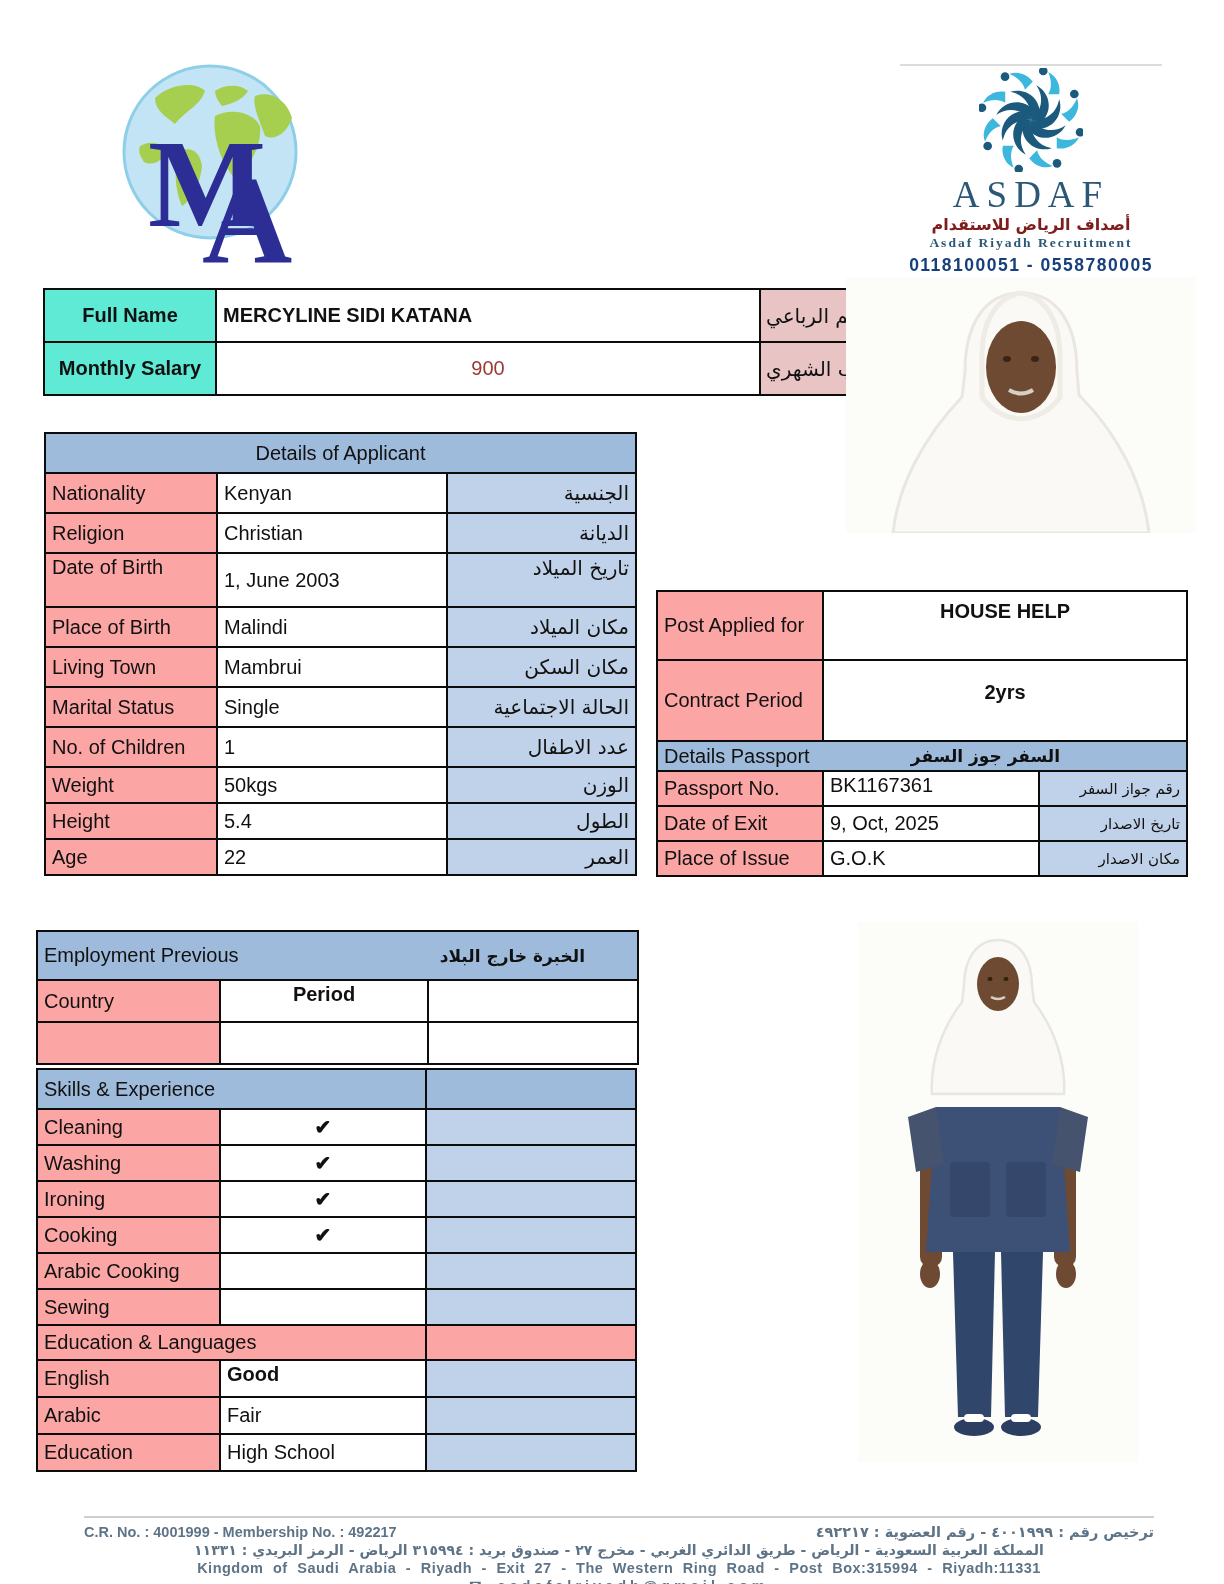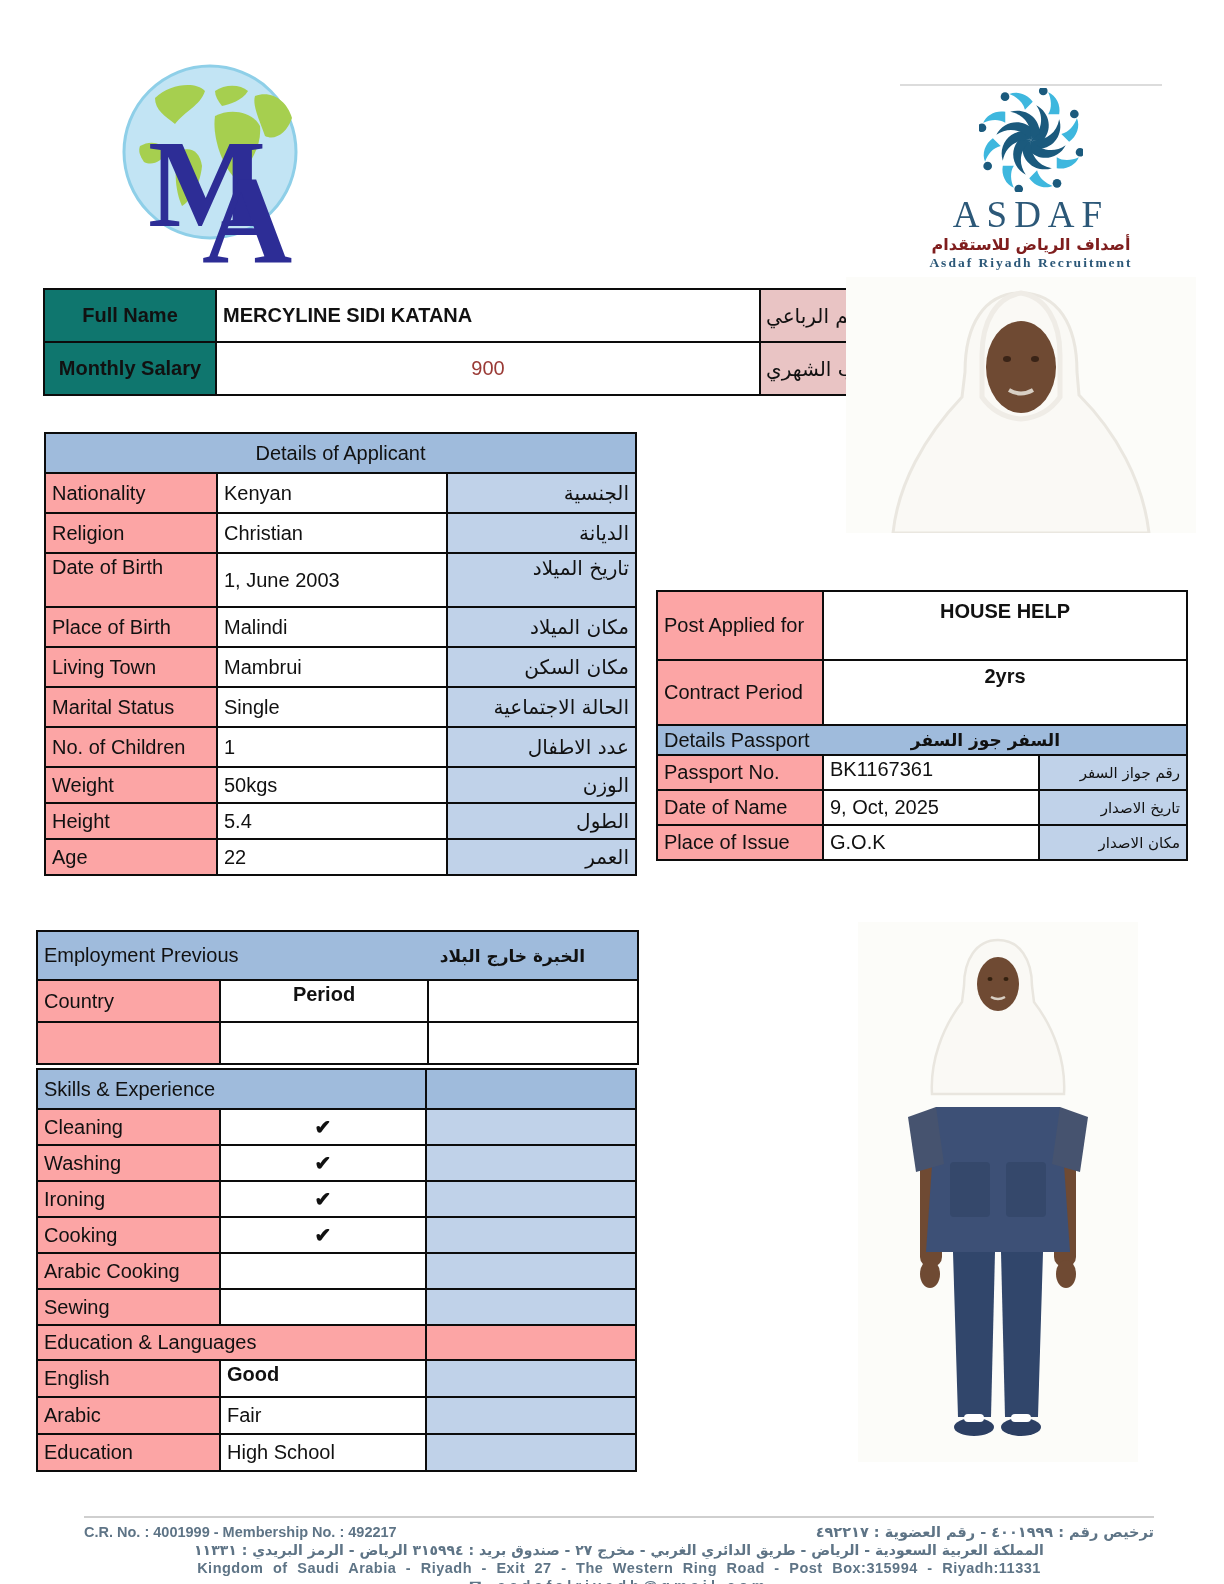--- a/index.html
+++ b/index.html
@@ -29,21 +29,21 @@
   tr.h61 td { height:57px; }
   tr.h28 td { height:24px; }
   tr.h33 td { height:29px; }
   tr.h47 td { height:43px; }
   tr.h40 td { height:36px; }
   td.vbottom { vertical-align:bottom; }
   td.center { text-align:center; }
   td.thicktop { border-top-width:4px; }
 
   
-  .pink-table td.plbl { background:#0f766e; font-weight:700; text-align:center; }
+  .pink-table td.plbl { background:#5eead4; font-weight:700; text-align:center; }
   .pink-table td.parab { background:#e9c4c4; text-align:left; padding-left:5px; }
   .salary { color:#9a3a35; font-weight:700; text-align:center; }
 
   
   .photo { background:#fcfcf9; }
 
   
   .asdaf-box { width:262px; text-align:center; }
   .asdaf-topline { border-top:2px solid #dcdcdc; margin-bottom:2px; }
   .asdaf-name { font-family:"Liberation Serif", serif; font-size:37px; letter-spacing:7px; color:#2c5878; line-height:1.05; }
@@ -77,21 +77,21 @@
         <path d="M145,40 C162,34 177,45 182,62 C177,77 165,85 155,80 C150,65 142,50 145,40 Z"></path>
         <path d="M30,90 C40,84 52,86 56,96 C52,106 42,110 34,106 C30,100 28,95 30,90 Z"></path>
       </g>
       <g font-family="Liberation Serif, serif" font-weight="bold" fill="#2d2d96">
         <text x="38" y="170" font-size="125">M</text>
         <text x="92" y="206" font-size="125">A</text>
       </g>
     </svg>
   </div>
 
-  <div class="abs asdaf-box" style="left:900px; top:84px;">
+  <div class="abs asdaf-box" style="left:900px; top:64px;">
     <div class="asdaf-topline"></div>
     <svg width="104" height="104" viewBox="0 0 120 120">
       <defs>
         <g id="arm">
           <path d="M60,60 C72,50 76,34 66,20 C82,28 86,50 72,62 Z" fill="#1b5a7d"></path>
           <path d="M62,16 C56,7 44,3 35,7 C43,10 51,16 53,25 Z" fill="#3eb7de"></path>
           <circle cx="30" cy="10" r="5" fill="#1b5a7d"></circle>
         </g>
       </defs>
       <use href="#arm"></use>
@@ -210,37 +210,37 @@
         <col style="width:216px">
         <col style="width:148px">
       </colgroup>
     <tbody>
         <tr class="h61">
       <td class="lbl" style="white-space:normal; line-height:1.15; vertical-align:middle;">Post Applied for</td>
       <td class="val center" colspan="2" style="vertical-align:top; padding-top:8px; font-weight:600;">HOUSE HELP</td>
     </tr>
     <tr class="h61">
       <td class="lbl" style="white-space:normal; line-height:1.15;">Contract Period</td>
-      <td class="val center" colspan="2" style="vertical-align:top; padding-top:4px; font-weight:600;">2yrs</td>
+      <td class="val center" colspan="2" style="vertical-align:top; padding-top:20px; font-weight:600;">2yrs</td>
     </tr>
     <tr class="h28">
       <td class="hdr" colspan="3">
         <div style="display:flex; justify-content:space-between; align-items:center; padding-right:120px;">
           <span>Details Passport</span>
           <span class="ar">السفر جوز السفر</span>
         </div>
       </td>
     </tr>
     <tr class="h33">
       <td class="lbl">Passport No.</td>
       <td class="val" style="vertical-align:top;">BK1167361</td>
       <td class="arab ar" style="font-size:15px;">رقم جواز السفر</td>
     </tr>
     <tr class="h33">
-      <td class="lbl">Date of Name</td>
+      <td class="lbl">Date of Exit</td>
       <td class="val">9, Oct, 2025</td>
       <td class="arab ar" style="font-size:15px;">تاريخ الاصدار</td>
     </tr>
     <tr class="h33">
       <td class="lbl">Place of Issue</td>
       <td class="val">G.O.K</td>
       <td class="arab ar" style="font-size:15px;">مكان الاصدار</td>
     </tr>
   </tbody>
     </table>

